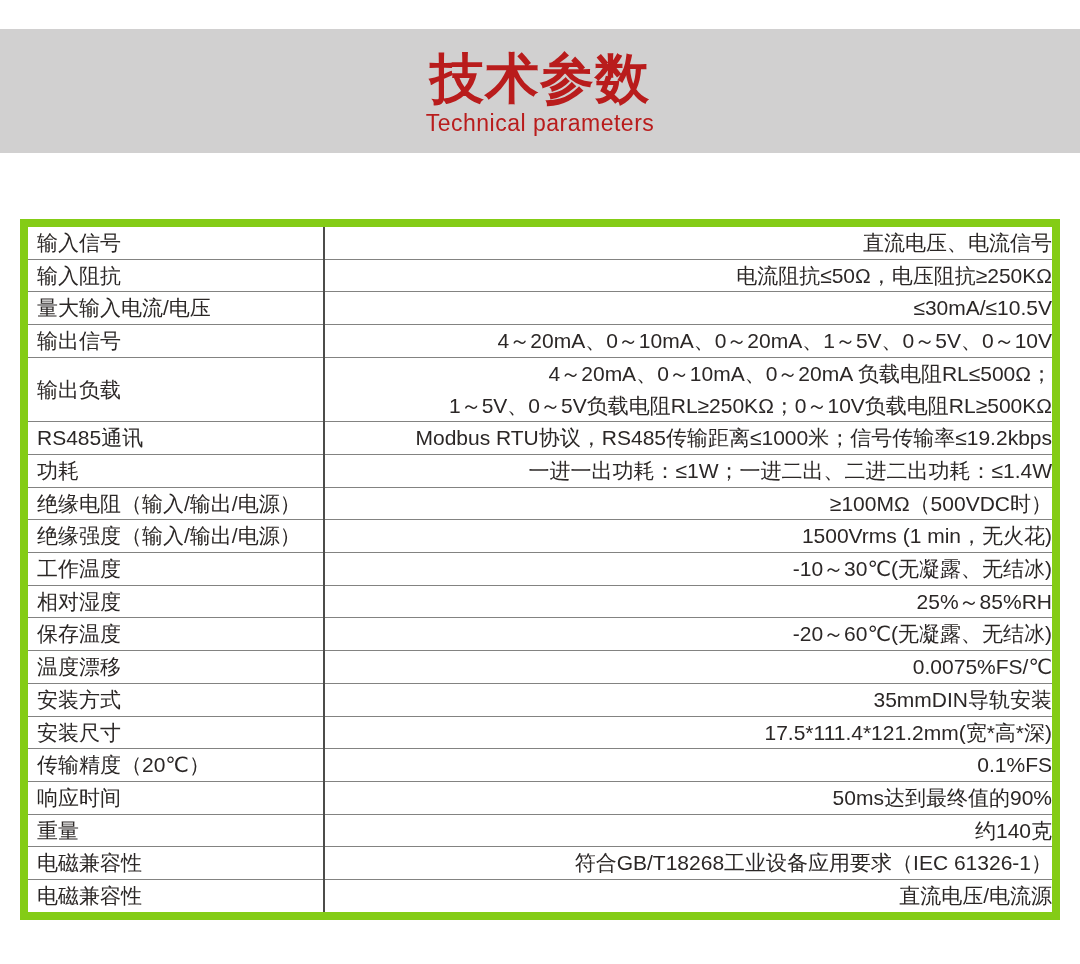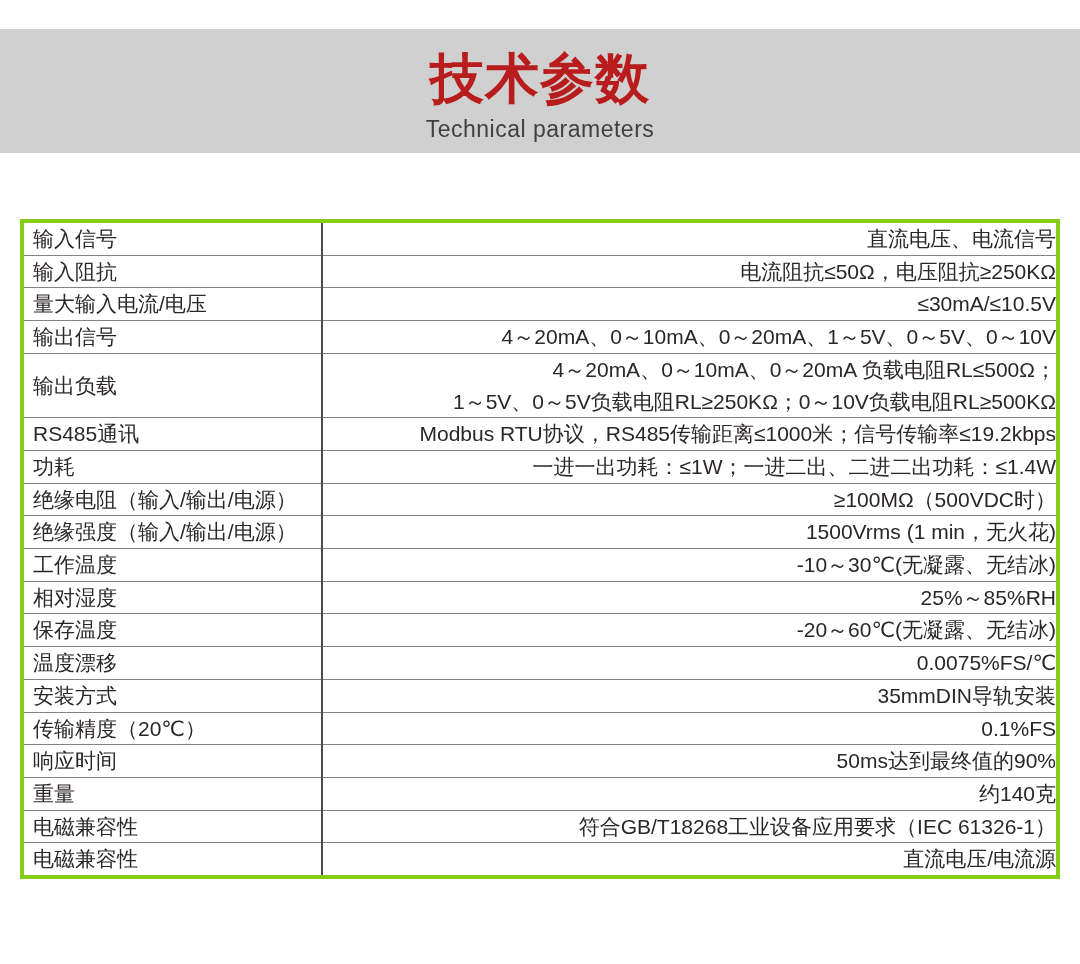--- a/index.html
+++ b/index.html
@@ -22,37 +22,37 @@
   }
   .page-title {
     padding-top: 22px;
     font-size: 54px;
     line-height: 54px;
     font-weight: 900;
     color: #b91c1c;
     letter-spacing: 1px;
   }
   .page-subtitle {
-    margin-top: 12px;
+    margin-top: 6px;
     font-size: 23px;
     line-height: 24px;
     font-weight: 400;
-    color: #404040;
+    color: #b91c1c;
     letter-spacing: 0.5px;
   }
 
   
   table.spec-table {
     position: absolute;
     left: 20px; top: 219px;
     width: 1040px;
     border-collapse: collapse;
     table-layout: fixed;
   }
-  table.spec-table { border: 4px solid #84cc16; }
+  table.spec-table { border: 8px solid #84cc16; }
   .spec-table td {
     border: 1px solid #838381;
     vertical-align: middle;
     font-size: 21px;
     color: #2b2726;
     white-space: nowrap;
     overflow: hidden;
   }
   .spec-table td.label-cell {
     width: 300px;
@@ -154,20 +154,26 @@
             <div class="value-line">0.0075%FS/℃</div>
           </td>
         </tr>
         <tr>
           <td class="label-cell">安装方式</td>
           <td class="value-cell">
             <div class="value-line">35mmDIN导轨安装</div>
           </td>
         </tr>
         <tr>
+          <td class="label-cell">安装尺寸</td>
+          <td class="value-cell">
+            <div class="value-line">17.5*111.4*121.2mm(宽*高*深)</div>
+          </td>
+        </tr>
+        <tr>
           <td class="label-cell">传输精度（20℃）</td>
           <td class="value-cell">
             <div class="value-line">0.1%FS</div>
           </td>
         </tr>
         <tr>
           <td class="label-cell">响应时间</td>
           <td class="value-cell">
             <div class="value-line">50ms达到最终值的90%</div>
           </td>

